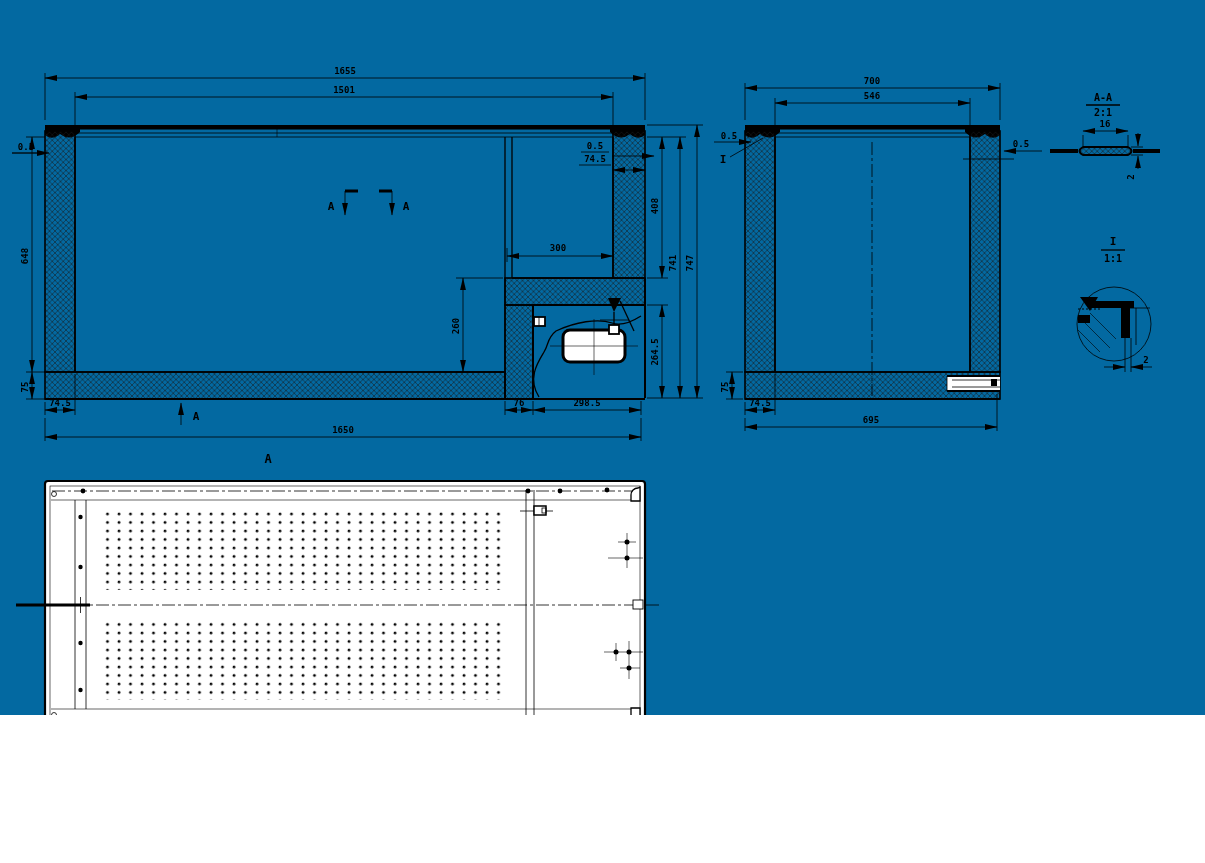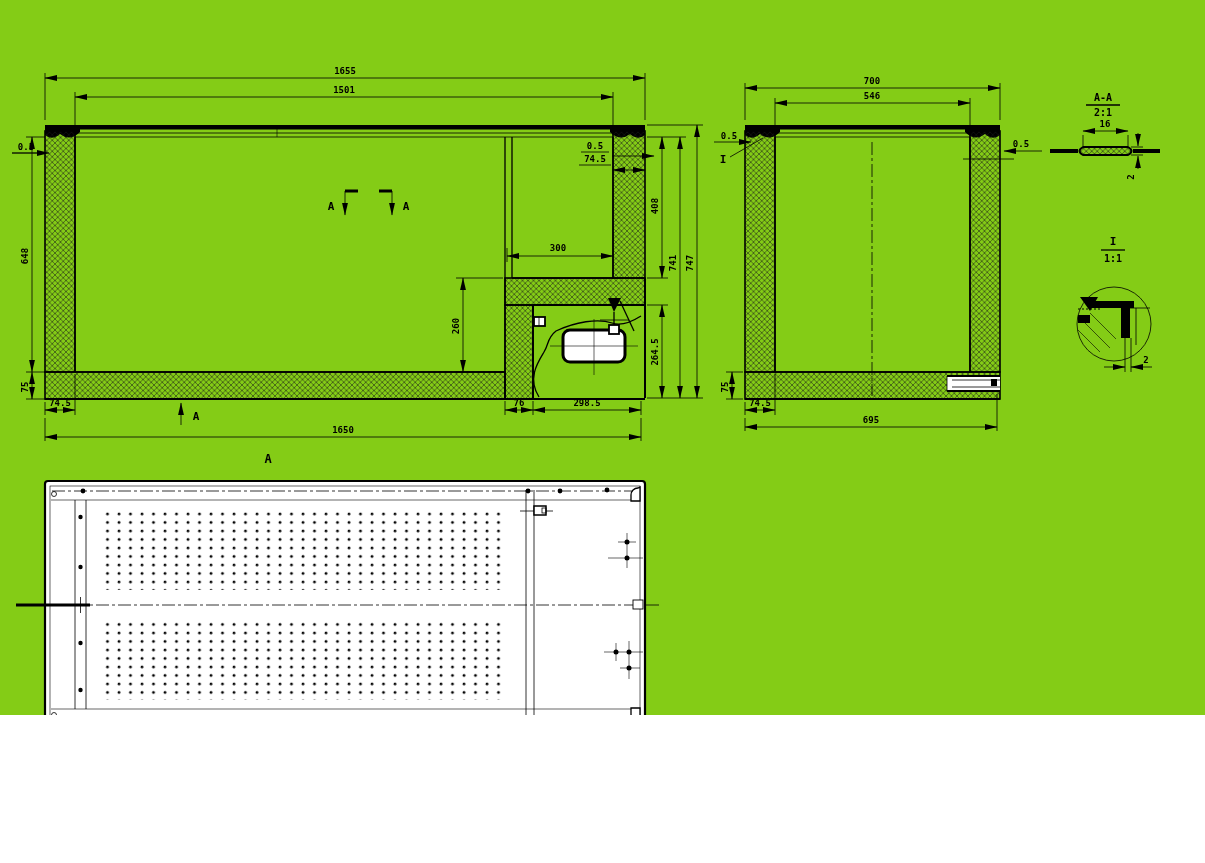--- a/index.html
+++ b/index.html
@@ -1,16 +1,16 @@
 <!DOCTYPE html>
 <html><head>
 <meta charset="utf-8">
 <style>
   html,body{margin:0;padding:0;background:#fff;}
-  .canvas{width:1205px;height:715px;background:#84cc16;position:relative;}
+  .canvas{width:1205px;height:715px;background:#0369a1;position:relative;}
   svg text{
     font-family:"DejaVu Sans Mono","Liberation Mono",monospace;
     font-size:9px;font-weight:bold;fill:#000;text-anchor:middle;
   }
   svg text.lbl{font-size:11px;}
   svg text.big{font-size:12px;}
   svg text.ttl{font-size:10px;}
   .thin{stroke:#000;stroke-width:0.8;fill:none;}
   .hair{stroke:#000;stroke-width:0.6;fill:none;}
   .med{stroke:#000;stroke-width:1.3;fill:none;}

